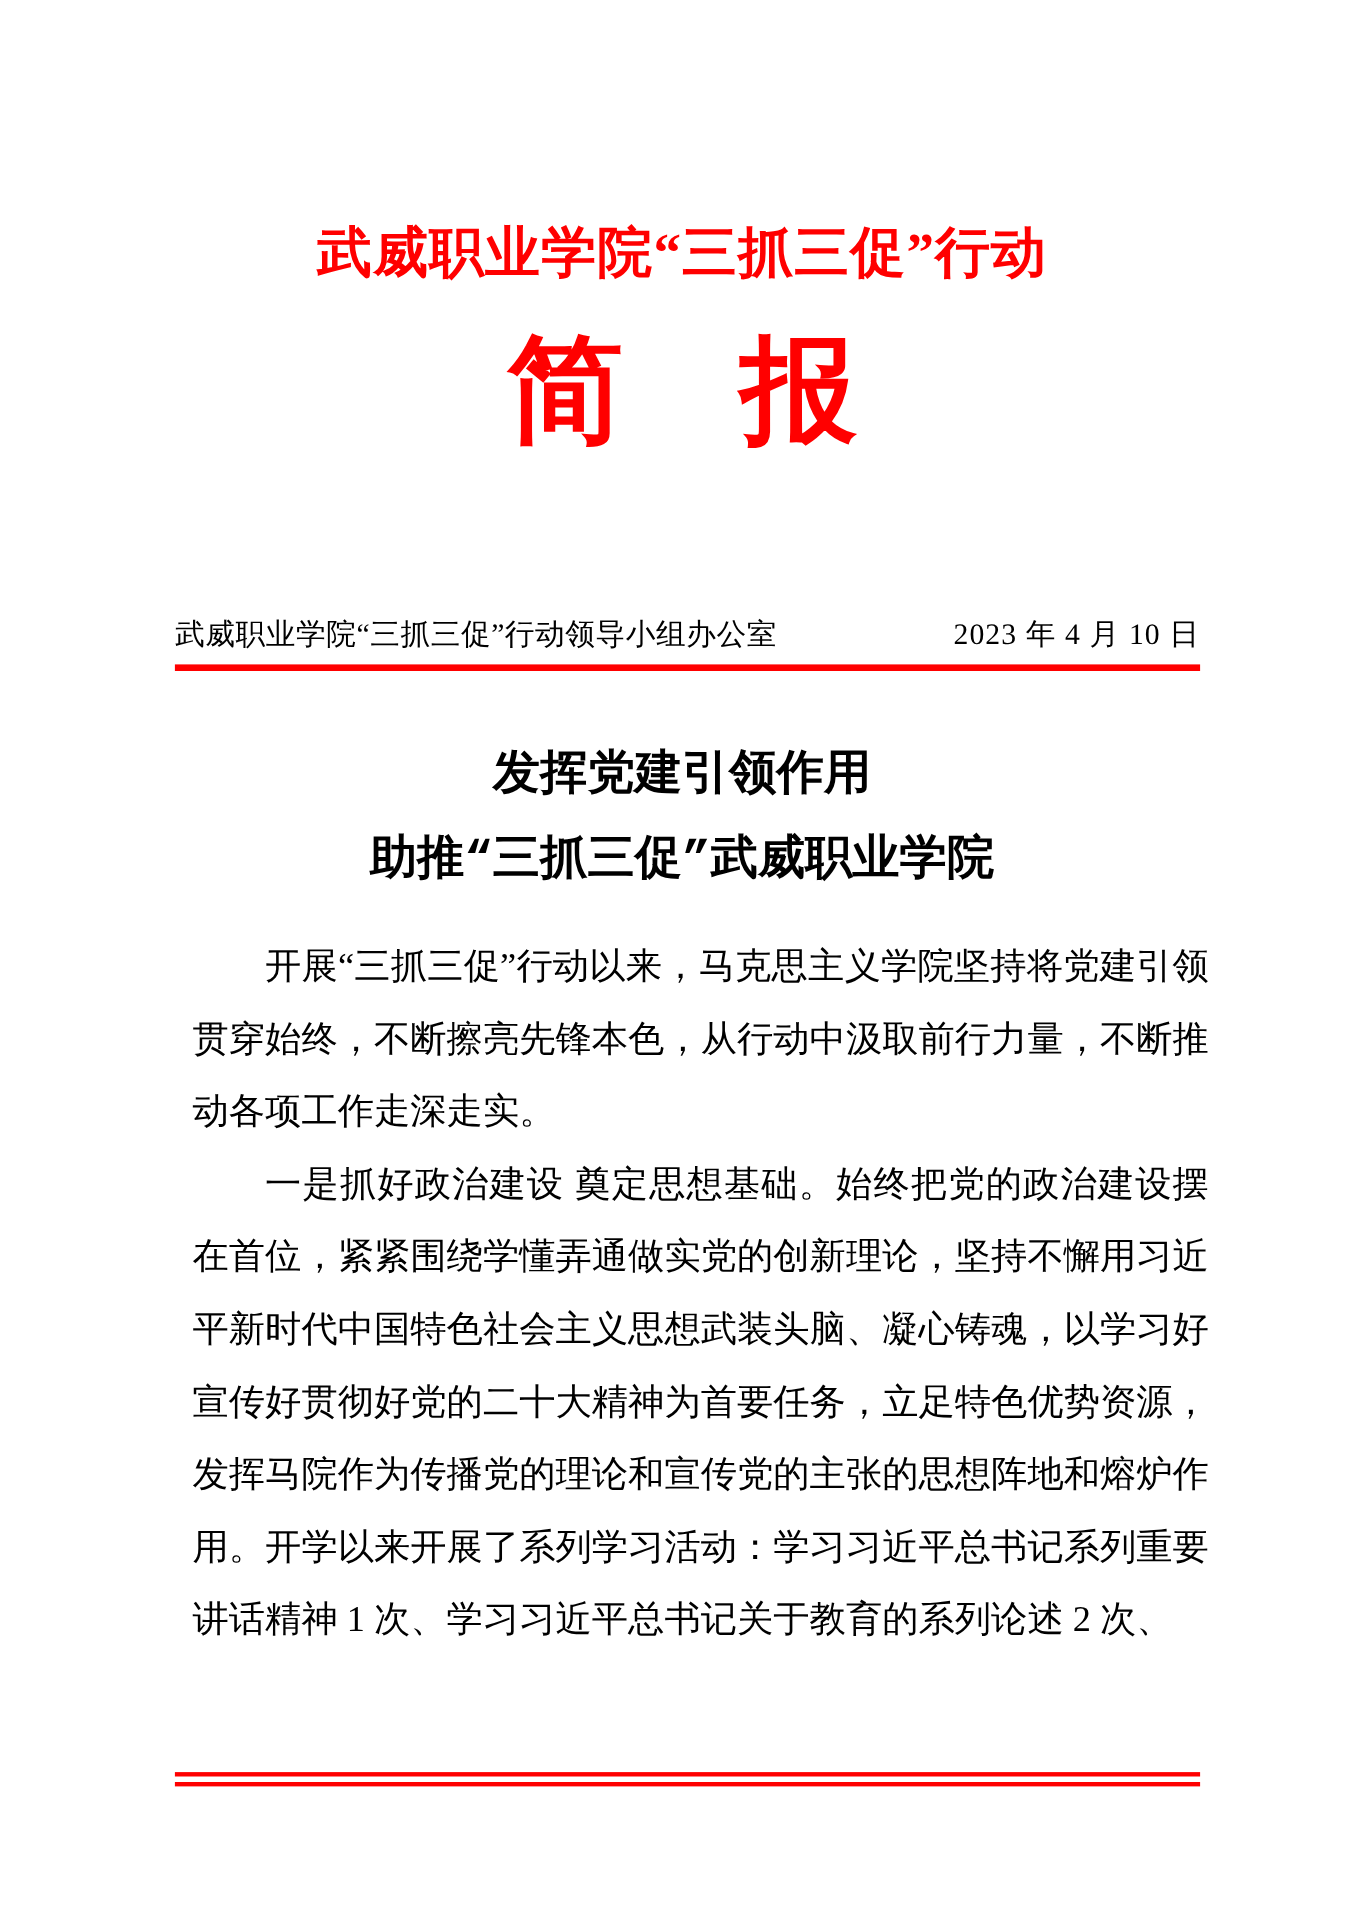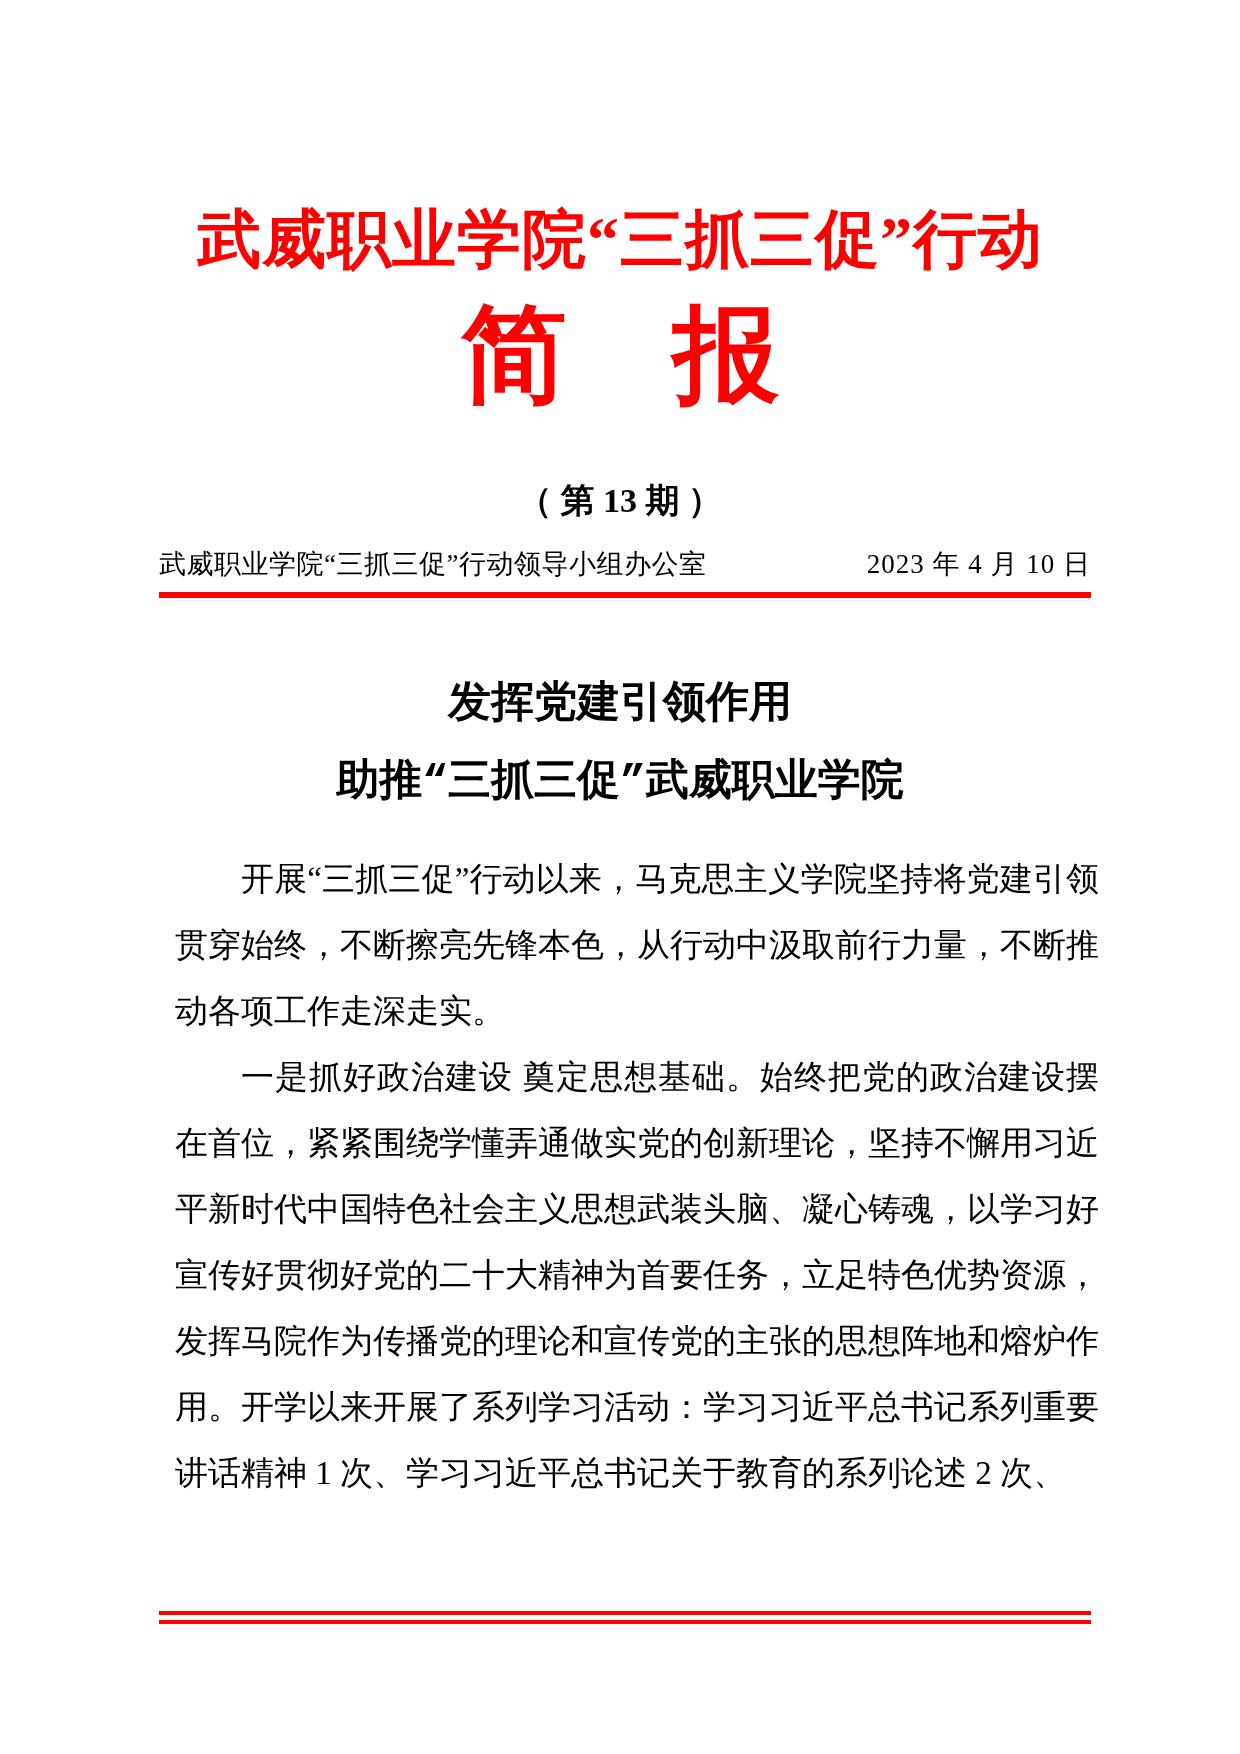--- a/index.html
+++ b/index.html
@@ -18,21 +18,21 @@
     overflow: hidden;
   }
 
   
   .masthead-title {
     position: absolute;
     top: 196px;
     left: 100px;
     right: 100px;
     text-align: center;
-    font-size: 64px;
+    font-size: 50px;
     font-weight: bold;
     letter-spacing: 1px;
     color: var(--accent);
     white-space: nowrap;
   }
   .masthead-name {
     position: absolute;
     top: 284px;
     left: 100px;
     right: 100px;
@@ -57,21 +57,21 @@
     left: 159px;
     width: 932px;
     display: flex;
     justify-content: space-between;
     align-items: flex-end;
     font-size: 27px;
     padding-bottom: 10px;
     border-bottom: 6px solid var(--accent);
     box-sizing: border-box;
   }
-  .info-row .office { letter-spacing: 0.5px; }
+  .info-row .office { letter-spacing: 0.5px; margin-top: 12px; }
   .info-row .date { letter-spacing: 1px; }
 
   
   .article-title {
     position: absolute;
     top: 666px;
     left: 0;
     right: 0;
     text-align: center;
     font-size: 43px;
@@ -106,21 +106,20 @@
 </style>
 </head>
 <body>
 
 <div class="page">
 
   <div class="masthead-title">武威职业学院“三抓三促”行动</div>
 
   <div class="masthead-name">简　报</div>
 
-  <div class="issue-line">（ 第 13 期 ）</div>
 
   <div class="info-row">
     <span class="office">武威职业学院“三抓三促”行动领导小组办公室</span>
     <span class="date">2023 年 4 月 10 日</span>
   </div>
 
   <div class="article-title">
     <div>发挥党建引领作用</div>
     <div>助推“三抓三促”武威职业学院</div>
   </div>

